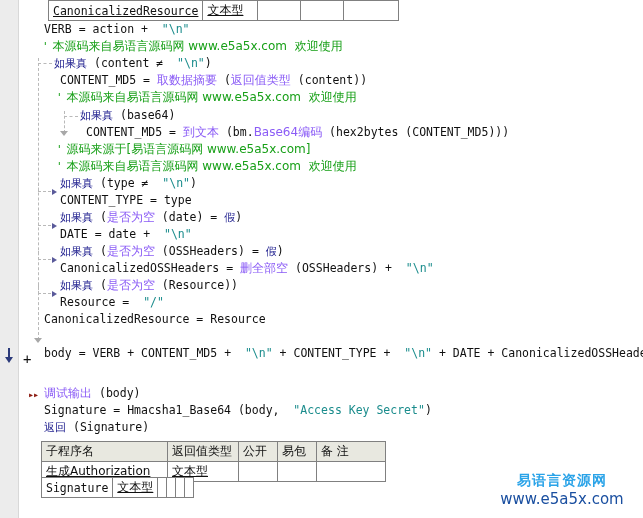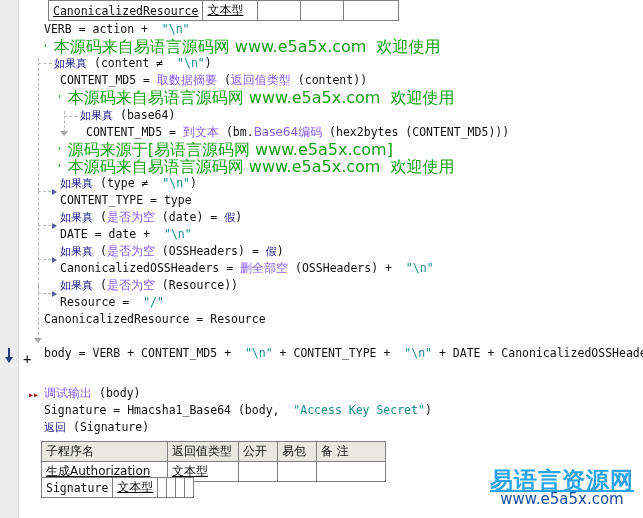--- a/index.html
+++ b/index.html
@@ -22,21 +22,21 @@
   .ln{
     position:absolute;left:0;white-space:pre;
     font-family:"DejaVu Sans Mono","Liberation Mono",monospace;
     font-size:11.5px;line-height:17px;height:17px;
     color:#101010;
   }
   
   .kw   {color:#1a1a8c;font-family:"DejaVu Sans","Liberation Sans",sans-serif;font-size:11px;}
   .fn   {color:#8b5cf6;font-family:"DejaVu Sans","Liberation Sans",sans-serif;font-size:12px;}
   .str  {color:#1a8c8c;}
-  .cmt  {color:#18a018;font-family:"DejaVu Sans","Liberation Sans",sans-serif;font-size:16px;}
+  .cmt  {color:#18a018;font-family:"DejaVu Sans","Liberation Sans",sans-serif;font-size:12px;}
   .cmtq {color:#18a018;font-family:"DejaVu Sans Mono","Liberation Mono",monospace;font-size:11px;}
   .id   {color:#101010;}
   .op   {color:#101010;}
 
   
   .guide{
     position:absolute;
     border-left:1px dashed #b9b9b9;
     width:0;
   }
@@ -91,22 +91,22 @@
   td.typ{color:#1a1a8c;text-decoration:underline;
          font-family:"DejaVu Sans","Liberation Sans",sans-serif;}
   td.nm{color:#1a1a8c;text-decoration:underline;}
   td.mono{font-family:"DejaVu Sans Mono","Liberation Mono",monospace;font-size:11.5px;}
   
   #wm{
     position:absolute;left:487px;top:470px;width:150px;text-align:center;
     user-select:none;
   }
   #wm .wm1{
-    display:block;color:#2aa3e8;font-size:23px;line-height:21px;font-weight:bold;
-    font-family:"DejaVu Sans","Liberation Sans",sans-serif;letter-spacing:1px;text-decoration:underline;
+    display:block;color:#2aa3e8;font-size:14px;line-height:21px;font-weight:bold;
+    font-family:"DejaVu Sans","Liberation Sans",sans-serif;letter-spacing:1px;
   }
   #wm .wm2{
     display:block;color:#1a4fa0;font-size:15px;line-height:17px;
     font-family:"DejaVu Sans","Liberation Sans",sans-serif;
   }
 </style>
 </head>
 <body>
 
 <div id="gutter"></div>

